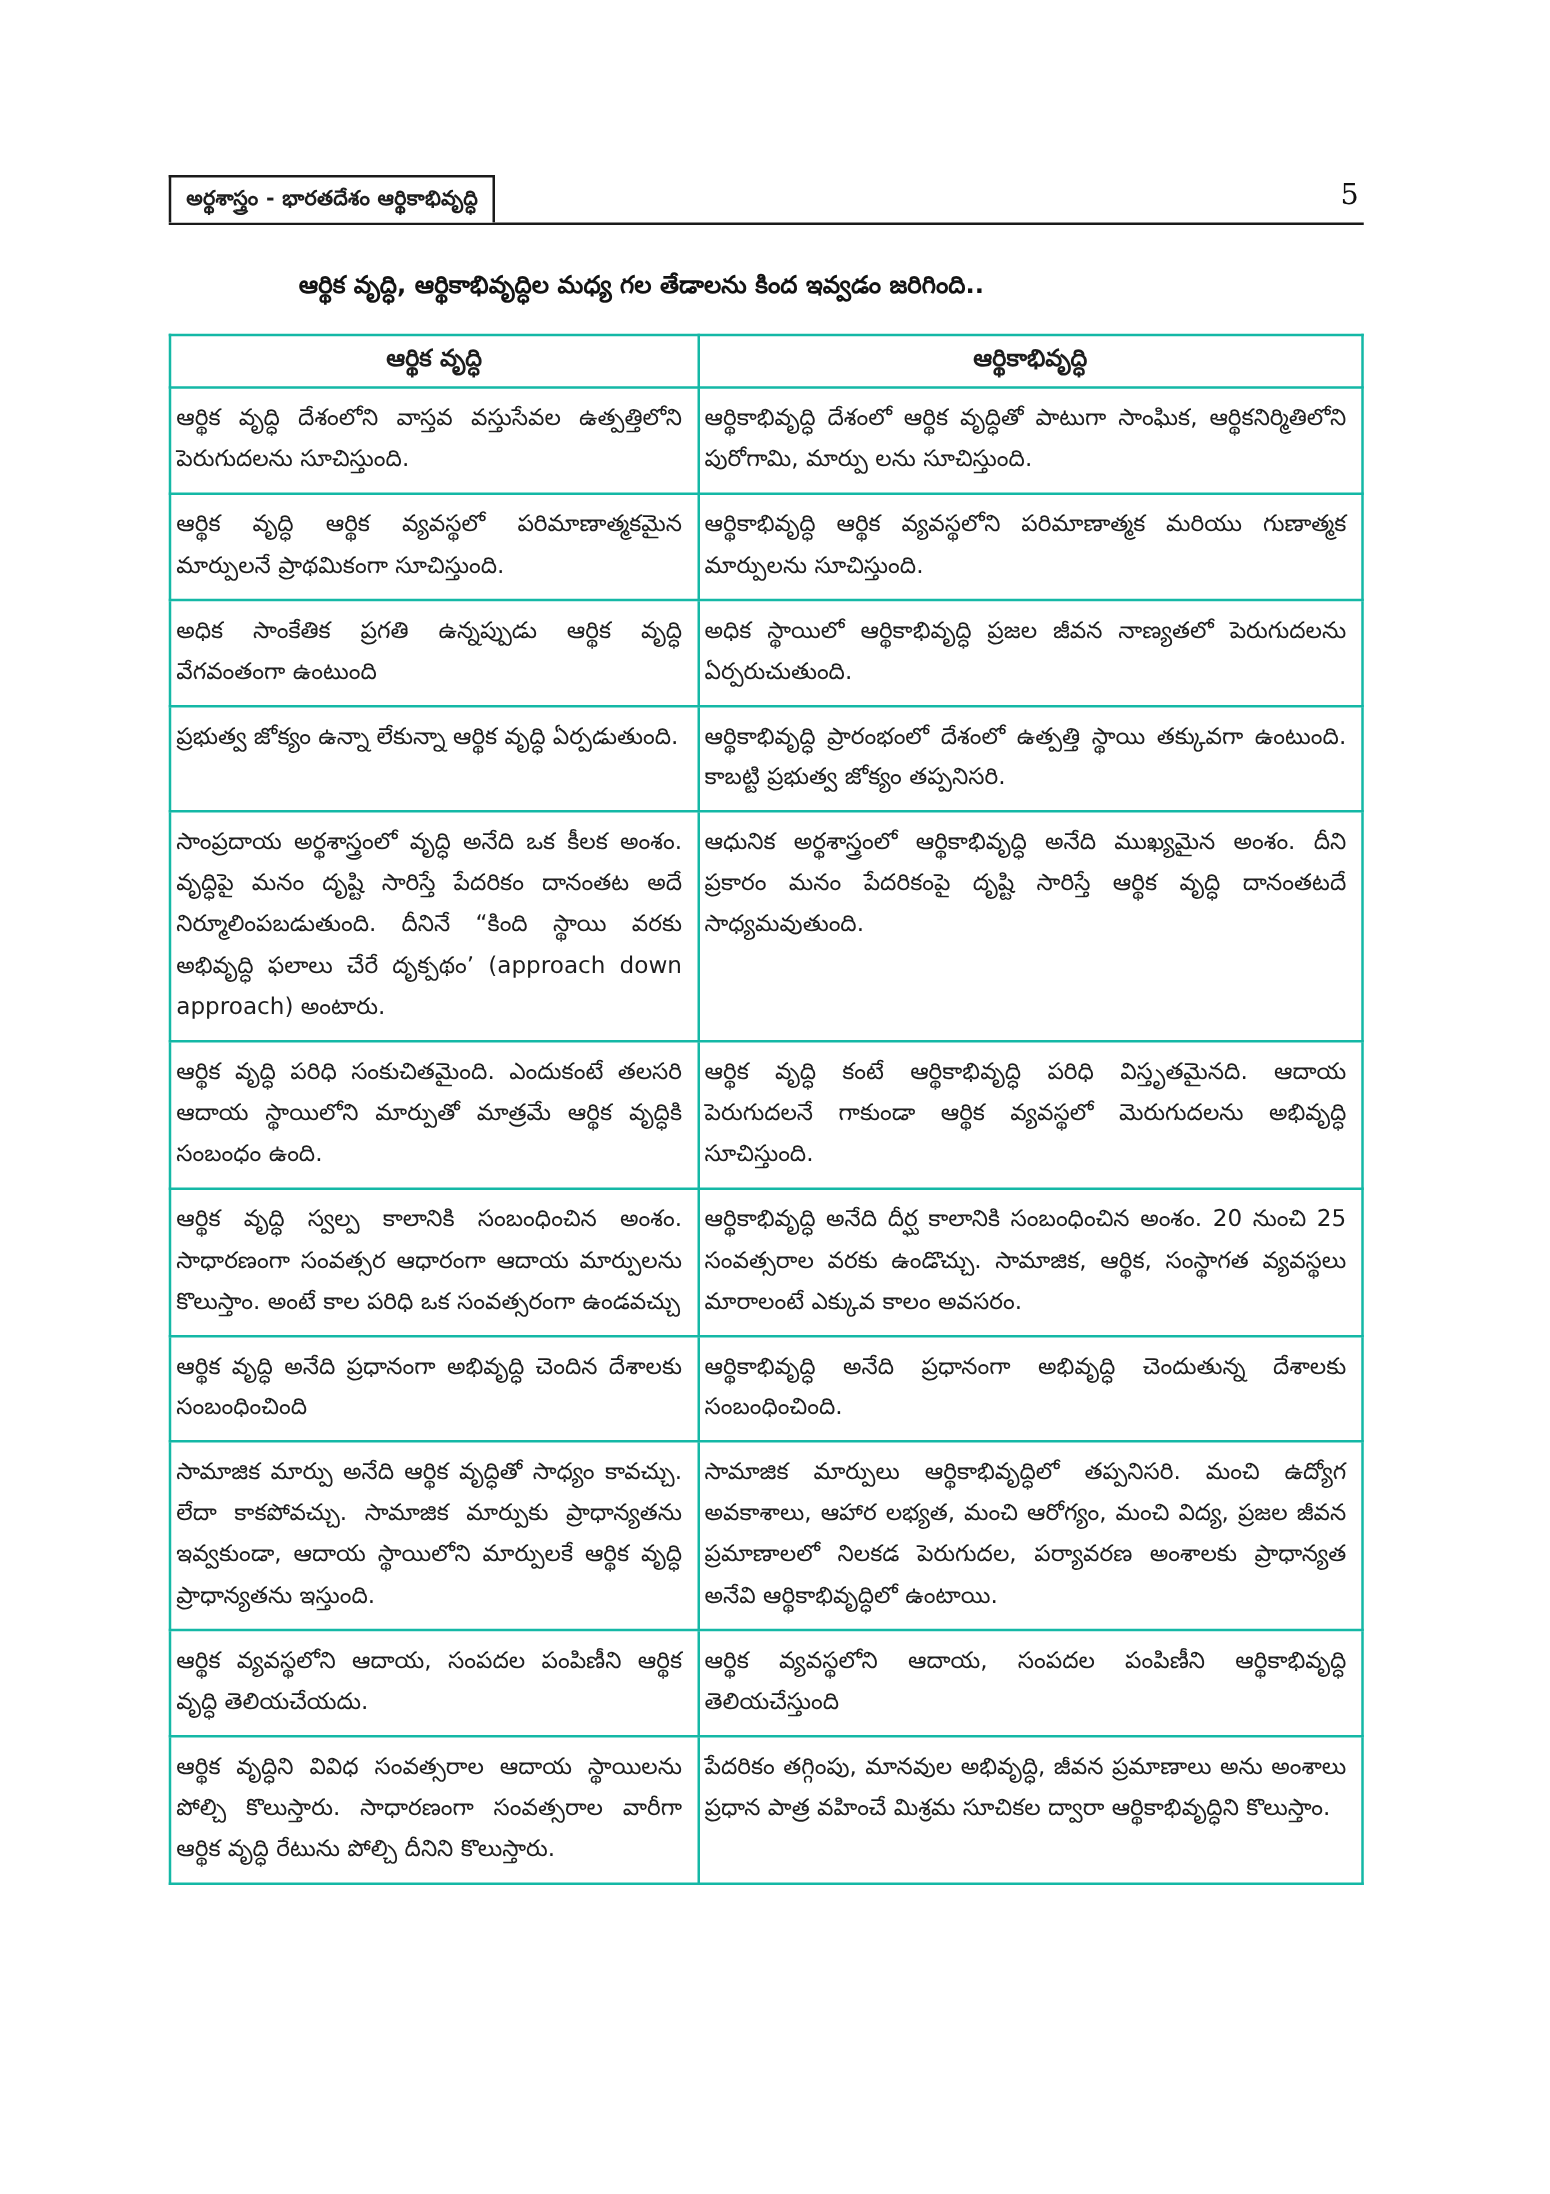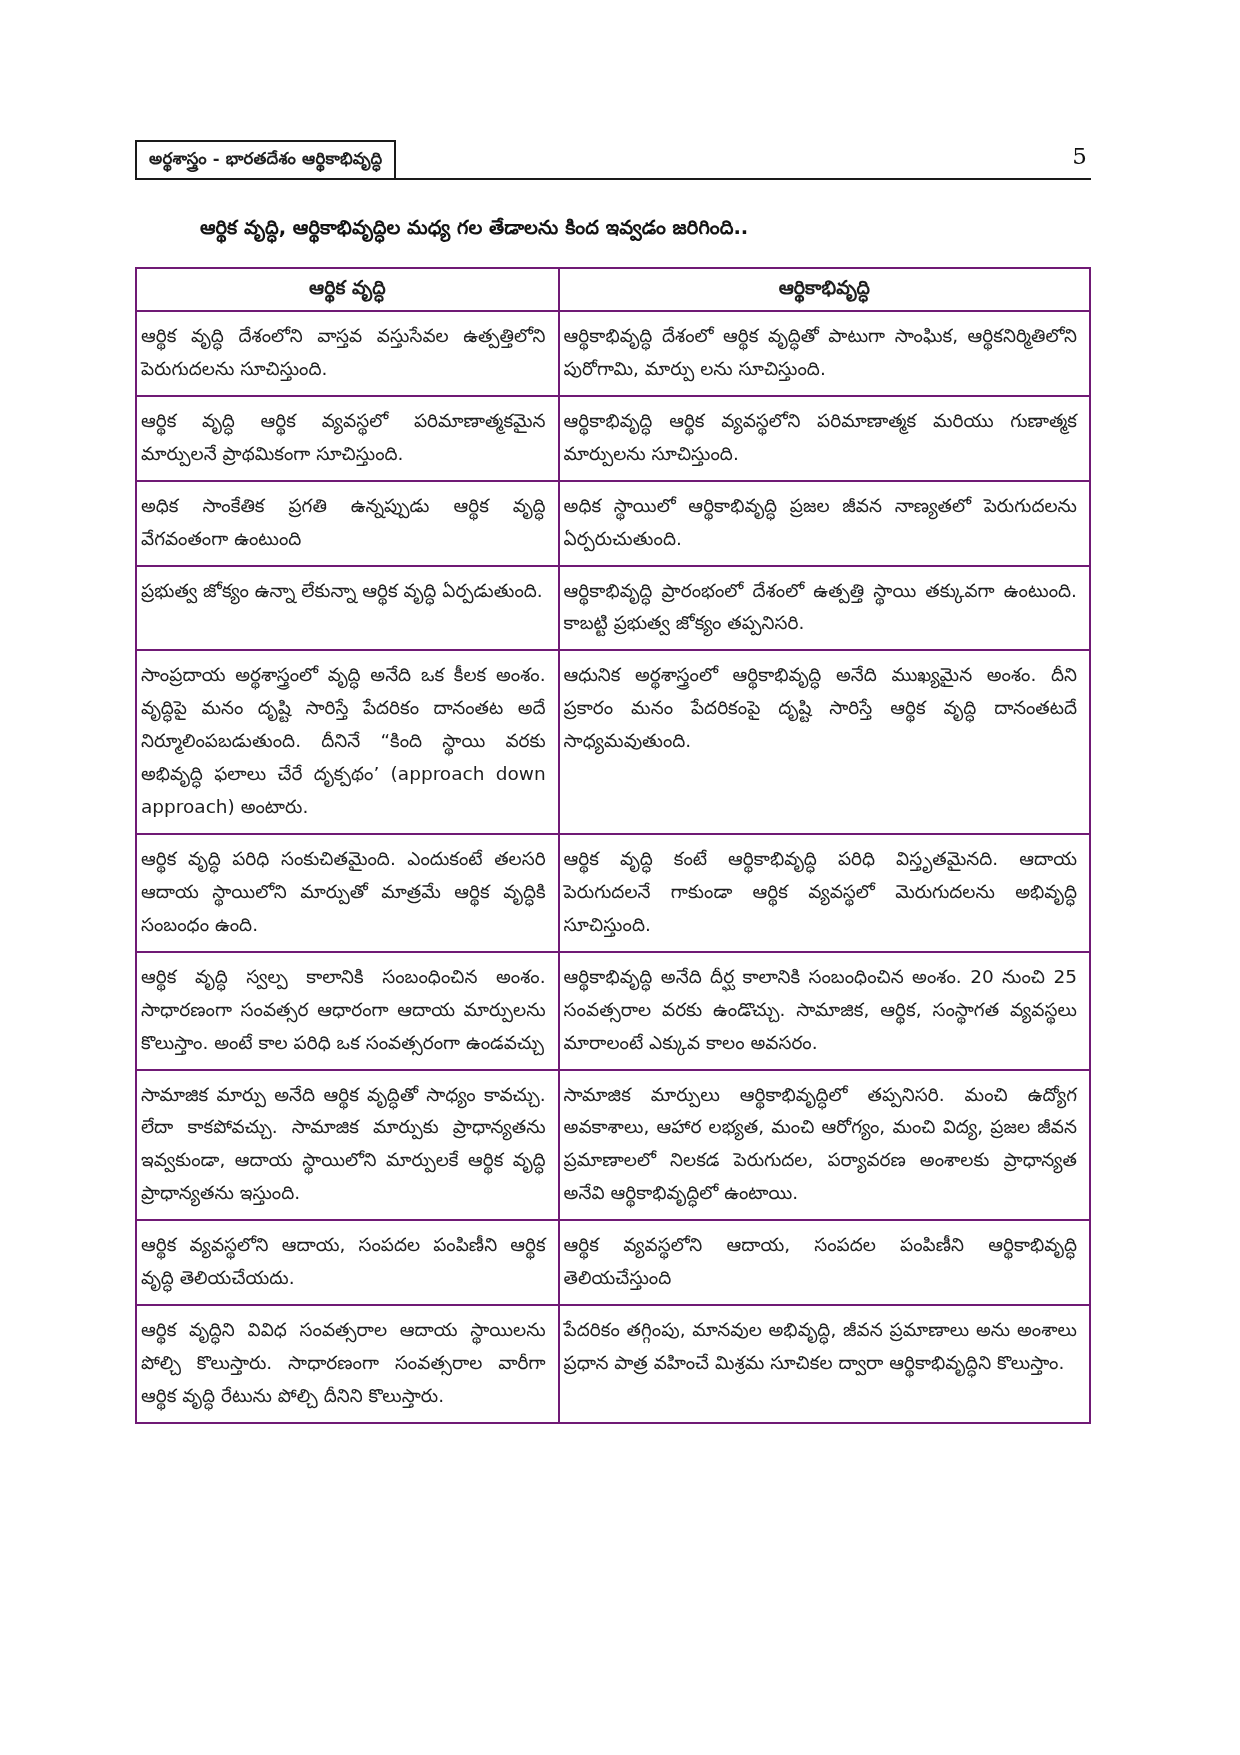--- a/index.html
+++ b/index.html
@@ -33,34 +33,34 @@
     background: #fff;
   }
   .page-number {
     font-family: "DejaVu Serif", "Liberation Serif", serif;
     font-size: 23px;
     padding: 0 4px 6px 0;
     color: #111;
   }
   
   .intro {
-    margin: 36px 0 24px 65px;
+    margin: 36px 0 24px 104px;
     font-size: 19.5px;
     font-weight: 600;
     color: #141414;
   }
   
   table.compare {
     width: 100%;
     border-collapse: collapse;
     table-layout: fixed;
   }
   table.compare th,
   table.compare td {
-    border: 2px solid #701a75;
+    border: 2px solid #14b8a6;
     vertical-align: top;
   }
   table.compare th {
     font-size: 19px;
     font-weight: bold;
     text-align: center;
     padding: 7px 6px;
   }
   table.compare td {
     font-size: 18.5px;
@@ -117,20 +117,24 @@
       </tr>
       <tr>
         <td>ఆర్థిక వృద్ధి పరిధి సంకుచితమైంది. ఎందుకంటే తలసరి ఆదాయ స్థాయిలోని మార్పుతో మాత్రమే ఆర్థిక వృద్ధికి సంబంధం ఉంది.</td>
         <td>ఆర్థిక వృద్ధి కంటే ఆర్థికాభివృద్ధి పరిధి విస్తృతమైనది. ఆదాయ పెరుగుదలనే గాకుండా ఆర్థిక వ్యవస్థలో మెరుగుదలను అభివృద్ధి సూచిస్తుంది.</td>
       </tr>
       <tr>
         <td>ఆర్థిక వృద్ధి స్వల్ప కాలానికి సంబంధించిన అంశం. సాధారణంగా సంవత్సర ఆధారంగా ఆదాయ మార్పులను కొలుస్తాం. అంటే కాల పరిధి ఒక సంవత్సరంగా ఉండవచ్చు</td>
         <td>ఆర్థికాభివృద్ధి అనేది దీర్ఘ కాలానికి సంబంధించిన అంశం. 20 నుంచి 25 సంవత్సరాల వరకు ఉండొచ్చు. సామాజిక, ఆర్థిక, సంస్థాగత వ్యవస్థలు మారాలంటే ఎక్కువ కాలం అవసరం.</td>
       </tr>
       <tr>
+        <td>ఆర్థిక వృద్ధి అనేది ప్రధానంగా అభివృద్ధి చెందిన దేశాలకు సంబంధించింది</td>
+        <td>ఆర్థికాభివృద్ధి అనేది ప్రధానంగా అభివృద్ధి చెందుతున్న దేశాలకు సంబంధించింది.</td>
+      </tr>
+      <tr>
         <td>సామాజిక మార్పు అనేది ఆర్థిక వృద్ధితో సాధ్యం కావచ్చు. లేదా కాకపోవచ్చు. సామాజిక మార్పుకు ప్రాధాన్యతను ఇవ్వకుండా, ఆదాయ స్థాయిలోని మార్పులకే ఆర్థిక వృద్ధి ప్రాధాన్యతను ఇస్తుంది.</td>
         <td>సామాజిక మార్పులు ఆర్థికాభివృద్ధిలో తప్పనిసరి. మంచి ఉద్యోగ అవకాశాలు, ఆహార లభ్యత, మంచి ఆరోగ్యం, మంచి విద్య, ప్రజల జీవన ప్రమాణాలలో నిలకడ పెరుగుదల, పర్యావరణ అంశాలకు ప్రాధాన్యత అనేవి ఆర్థికాభివృద్ధిలో ఉంటాయి.</td>
       </tr>
       <tr>
         <td>ఆర్థిక వ్యవస్థలోని ఆదాయ, సంపదల పంపిణీని ఆర్థిక వృద్ధి తెలియచేయదు.</td>
         <td>ఆర్థిక వ్యవస్థలోని ఆదాయ, సంపదల పంపిణీని ఆర్థికాభివృద్ధి తెలియచేస్తుంది</td>
       </tr>
       <tr>
         <td>ఆర్థిక వృద్ధిని వివిధ సంవత్సరాల ఆదాయ స్థాయిలను పోల్చి కొలుస్తారు. సాధారణంగా సంవత్సరాల వారీగా ఆర్థిక వృద్ధి రేటును పోల్చి దీనిని కొలుస్తారు.</td>
         <td>పేదరికం తగ్గింపు, మానవుల అభివృద్ధి, జీవన ప్రమాణాలు అను అంశాలు ప్రధాన పాత్ర వహించే మిశ్రమ సూచికల ద్వారా ఆర్థికాభివృద్ధిని కొలుస్తాం.</td>

